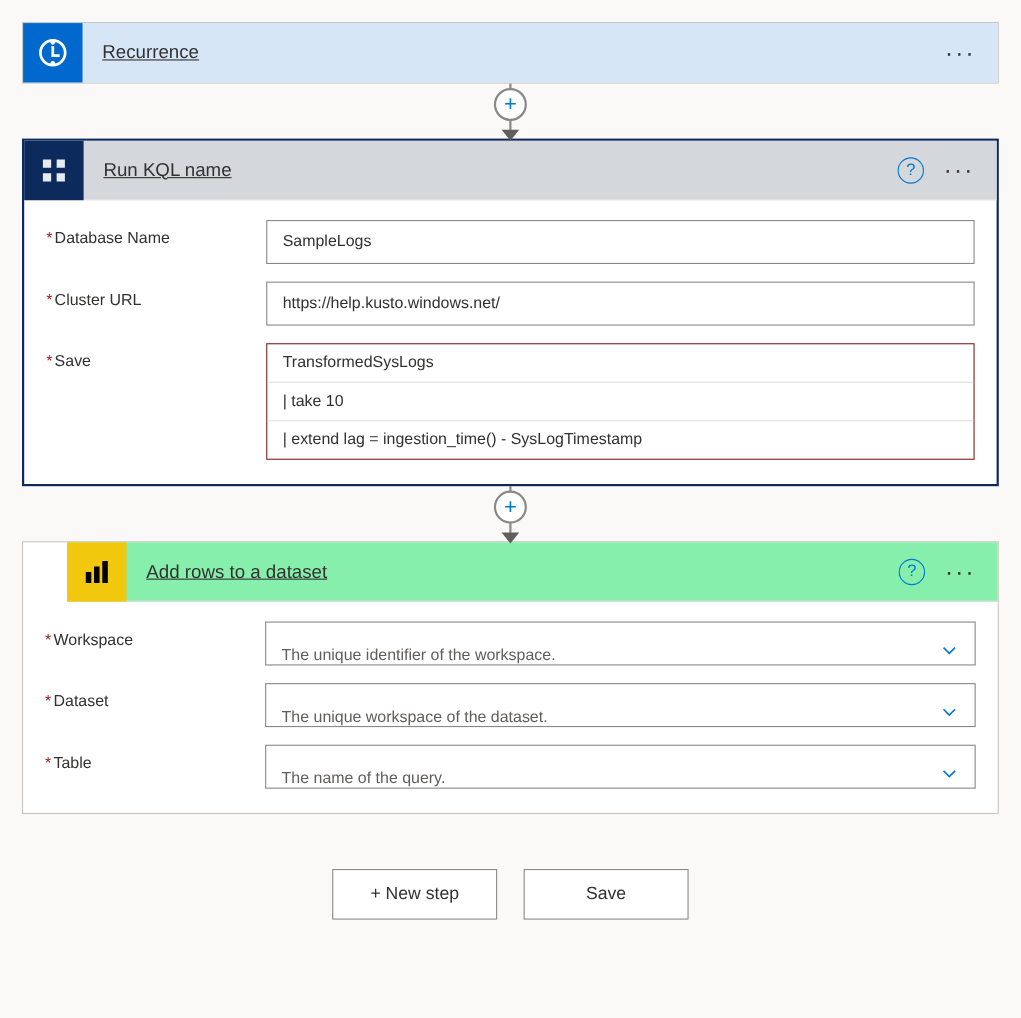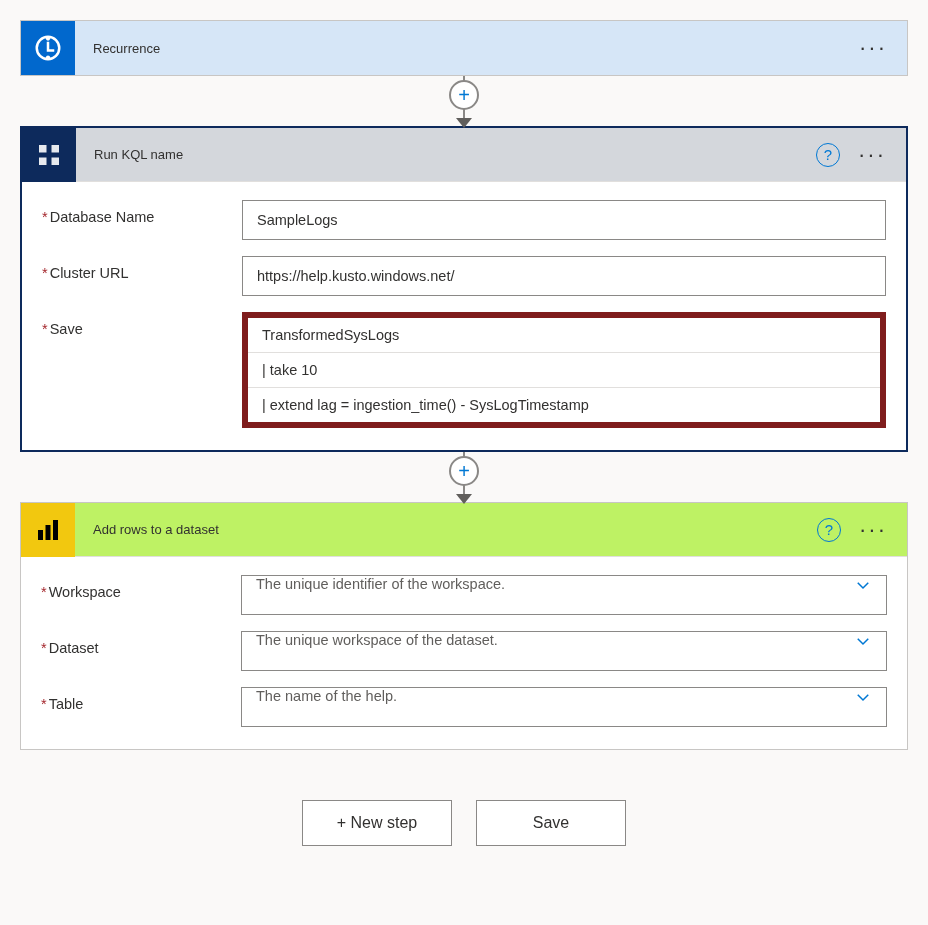--- a/index.html
+++ b/index.html
@@ -17,62 +17,62 @@
   
   .card.recur .head { background: #d6e6f7; }
   .card.recur .icon-box { background: #0168cd; }
 
   
   .card.kql { border: 2px solid #0d2a5c; }
   .card.kql .head { background: #d4d7dc; }
   .card.kql .icon-box { background: #0d2a5c; }
 
   
-  .card.pbi .head { background: #bef264; }
+  .card.pbi .head { background: #86efac; margin-left: 40px; }
   .card.pbi .icon-box { background: #f2c80f; }
 
   .head {
     display: flex; align-items: center; height: 54px;
     padding-right: 16px; border-bottom: 1px solid #e1dfdd;
   }
   .card.recur .head { border-bottom: none; }
   .icon-box {
     width: 54px; height: 54px; flex: 0 0 54px;
     display: flex; align-items: center; justify-content: center;
   }
   .icon-box svg { width: 30px; height: 30px; fill: #fff; }
   .card.pbi .icon-box svg { fill: #000; }
-  .title { flex: 1; padding: 0 18px; font-size: 13px; color: #323130; }
+  .title { flex: 1; padding: 0 18px; font-size: 17px; color: #323130; text-decoration: underline; }
   .help {
     width: 24px; height: 24px; border: 1.6px solid #0078d4; border-radius: 50%;
     color: #0078d4; font-size: 15px; display:flex; align-items:center; justify-content:center;
     margin-right: 14px;
   }
   .more { font-size: 22px; letter-spacing: 2px; color: #323130; cursor: pointer; padding: 4px; }
 
   .body { padding: 18px 20px 22px; }
   .row { display: flex; align-items: flex-start; margin-bottom: 16px; }
   .row:last-child { margin-bottom: 0; }
   .label { width: 200px; flex: 0 0 200px; padding-top: 9px; font-size: 14.5px; }
   .req { color: #a4262c; margin-right: 2px; }
   .control { flex: 1; }
   .inp {
     width: 100%; border: 1px solid #8a8886; height: 40px;
     padding: 0 14px; font-size: 14.5px; color: #323130; background:#fff;
     display:flex; align-items:center;
   }
   .query {
-    width:100%; border:6px solid #7f1d1d; background:#fff; font-size:14.5px;
+    width:100%; border:1px solid #7f1d1d; background:#fff; font-size:14.5px;
   }
   .query .line { padding: 9px 14px; border-bottom: 1px solid #e1dfdd; }
   .query .line:last-child { border-bottom: none; }
 
   .dropdown {
     width:100%; border:1px solid #8a8886; height:40px; background:#fff;
-    display:flex; align-items:flex-start; padding:0 14px; font-size:14.5px;
+    display:flex; align-items:flex-end; padding:0 14px; font-size:14.5px;
     justify-content:space-between; cursor:pointer;
   }
   .dropdown .ph { color:#605e5c; }
   .chev svg { width:18px; height:18px; stroke:#0078d4; stroke-width:2; fill:none; }
 
   .connector { height: 50px; position: relative; display:flex; align-items:center; justify-content:center; }
   .connector .stem { position:absolute; width:2px; background:#8a8886; height:100%; }
   .connector .arrowhead {
     position:absolute; bottom:-2px; width:0; height:0;
     border-left:8px solid transparent; border-right:8px solid transparent;
@@ -194,21 +194,21 @@
             <span class="chev"><svg viewBox="0 0 24 24">
                   <polyline points="5 9 12 16 19 9"></polyline>
                 </svg></span>
           </div>
         </div>
       </div>
       <div class="row">
         <div class="label"><span class="req">*</span><span>Table</span></div>
         <div class="control">
           <div class="dropdown">
-            <span class="ph">The name of the help.</span>
+            <span class="ph">The name of the query.</span>
             <span class="chev"><svg viewBox="0 0 24 24">
                   <polyline points="5 9 12 16 19 9"></polyline>
                 </svg></span>
           </div>
         </div>
       </div>
     </div>
   </div>
 
   <div class="footer-btns">

